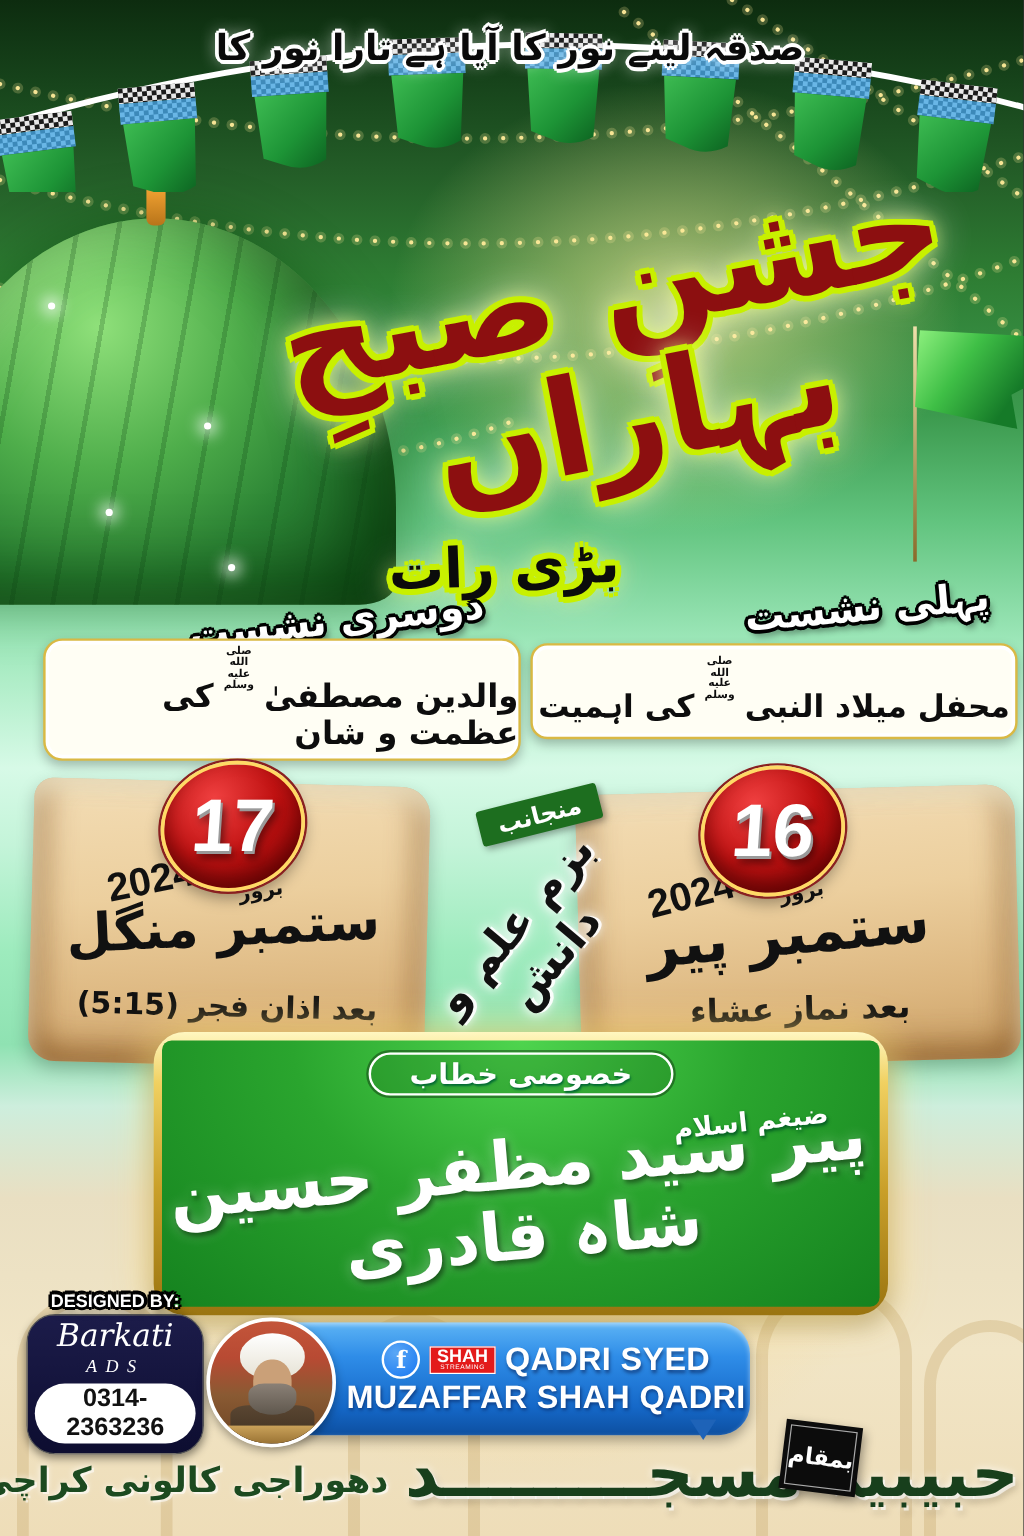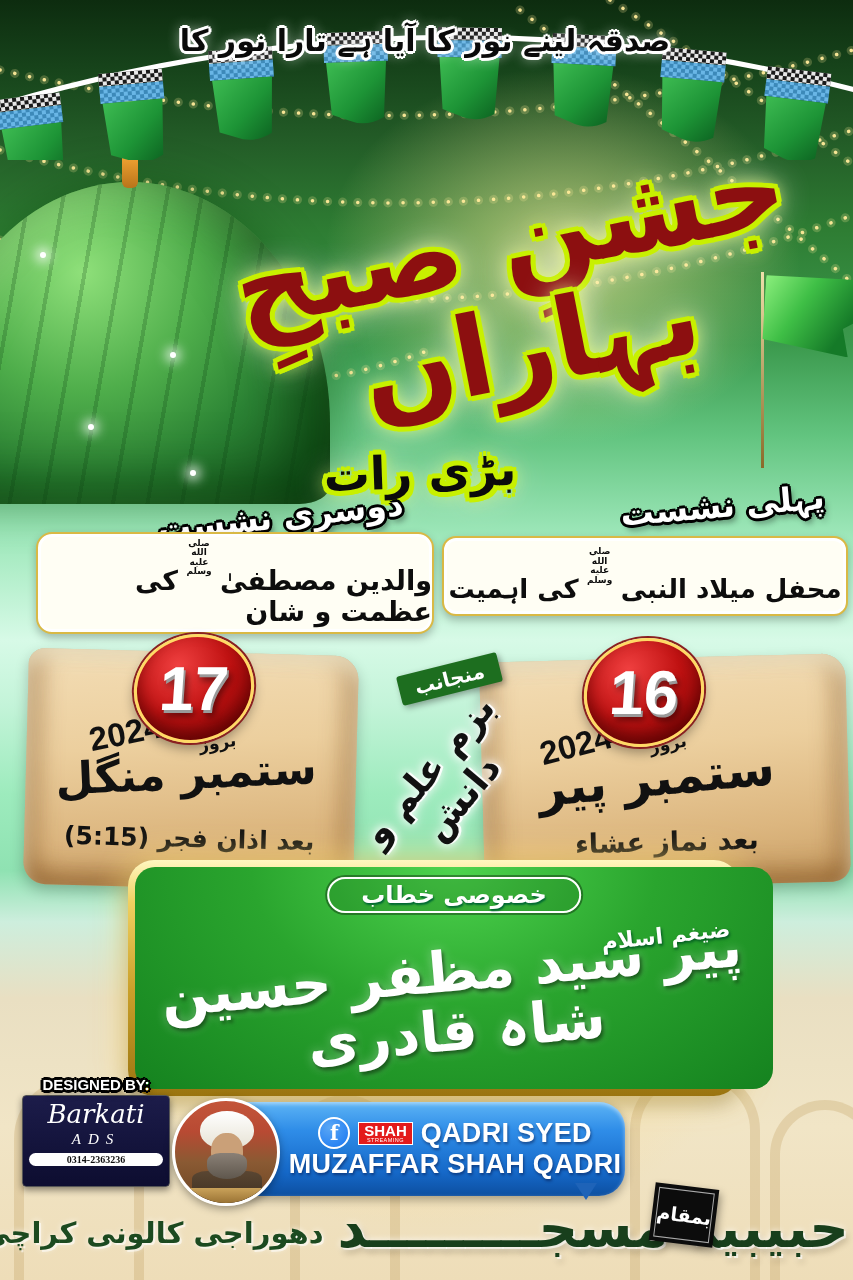--- a/index.html
+++ b/index.html
@@ -98,41 +98,41 @@
     font-size:20px;font-weight:bold;padding:3px 16px;border-radius:3px;transform:rotate(-14deg);
     box-shadow:2px 3px 6px rgba(0,0,0,.35);}
   .orgname{position:absolute;left:338px;top:742px;width:215px;z-index:3;text-align:center;
     font-size:37px;font-weight:bold;color:#111;transform:rotate(-50deg);line-height:1.15;
     text-shadow:0 0 8px #fff,0 0 14px #fff,2px 2px 0 rgba(255,255,255,.9);}
   
   .gpanel{position:absolute;left:128px;top:860px;width:612px;height:236px;z-index:2;
     background:linear-gradient(180deg,#fff7c0 0%,#f0d060 18%,#caa02a 55%,#9a7410 100%);
     border-radius:26px;padding:7px;box-sizing:border-box;
     box-shadow:0 0 34px rgba(255,220,120,.85),0 8px 18px rgba(0,0,0,.28);}
-  .gpanel .inner{width:100%;height:100%;border-radius:20px;position:relative;overflow:hidden;
-    background:radial-gradient(ellipse at 50% 0%,#4ed44e 0%,#2aa52e 45%,#15821f 100%);padding-left:40px;}
+  .gpanel .inner{width:100%;height:100%;border-radius:8px;position:relative;overflow:hidden;
+    background:radial-gradient(ellipse at 50% 0%,#4ed44e 0%,#2aa52e 45%,#15821f 100%);}
   .pill{position:absolute;top:10px;left:50%;transform:translateX(-50%);border:2px solid #fff;
     border-radius:999px;padding:2px 32px;color:#fff;font-size:24px;font-weight:bold;
     background:rgba(0,60,0,.18);box-shadow:0 0 0 2px rgba(0,0,0,.35);white-space:nowrap;
     text-shadow:1px 2px 2px #063;}
   .honor{position:absolute;right:42px;top:56px;color:#fff;font-size:22px;font-weight:bold;
     transform:rotate(-6deg);text-shadow:1px 2px 3px #052;}
   .sname{position:absolute;left:6px;right:6px;top:76px;text-align:center;color:#fff;
     font-size:56px;font-weight:bold;line-height:1.05;transform:rotate(-5deg);
     text-shadow:2px 3px 4px rgba(0,40,0,.6),0 0 12px rgba(255,255,255,.35);}
   
   .designer{position:absolute;left:22px;top:1076px;width:148px;z-index:3;text-align:center;}
   .d-label{color:#fff;font-family:"Liberation Sans",sans-serif;font-weight:bold;font-size:15px;}
-  .d-box{margin-top:2px;background:linear-gradient(#1c1c4a,#0d0d30);border-radius:4px;
-    padding:5px 6px 20px;border:1px solid #555;box-shadow:0 3px 7px rgba(0,0,0,.45);}
+  .d-box{margin-top:2px;background:linear-gradient(#1c1c4a,#0d0d30);border-radius:24px;
+    padding:5px 6px 8px;border:1px solid #555;box-shadow:0 3px 7px rgba(0,0,0,.45);}
   .d-name{font-family:"DejaVu Serif",serif;font-style:italic;font-size:26px;color:#fff;line-height:1.05;}
   .d-sub{font-family:Liberation Serif, serif;font-style:italic;font-size:15px;letter-spacing:7px;
     color:#fff;margin-top:3px;}
-  .d-phone{background:#fff;border-radius:999px;font-family:Liberation Serif, serif;
-    font-weight:bold;font-size:10px;color:#111;margin-top:5px;padding:1px 2px;}
+  .d-phone{background:#fff;border-radius:999px;font-family:Liberation Sans, sans-serif;
+    font-weight:bold;font-size:21px;color:#111;margin-top:5px;padding:1px 2px;}
   
   .livebar{position:absolute;left:205px;top:1102px;width:420px;height:94px;z-index:2;
     background:linear-gradient(180deg,#5db4f5 0%,#2f8de8 30%,#1568c8 75%,#0d4fa0 100%);
     border-radius:26px;box-shadow:0 4px 10px rgba(0,0,0,.3),inset 0 2px 4px rgba(255,255,255,.5);
     display:flex;flex-direction:column;justify-content:center;align-items:center;
     padding-left:80px;box-sizing:border-box;}
   .livebar::after{content:'';position:absolute;right:28px;bottom:-15px;width:0;height:0;
     border:11px solid transparent;border-top:17px solid #1e63b8;}
   .lrow{display:flex;align-items:center;gap:8px;}
   .fb{width:28px;height:28px;border-radius:50%;background:radial-gradient(circle at 35% 30%,#5aa7f5,#1877f2);

